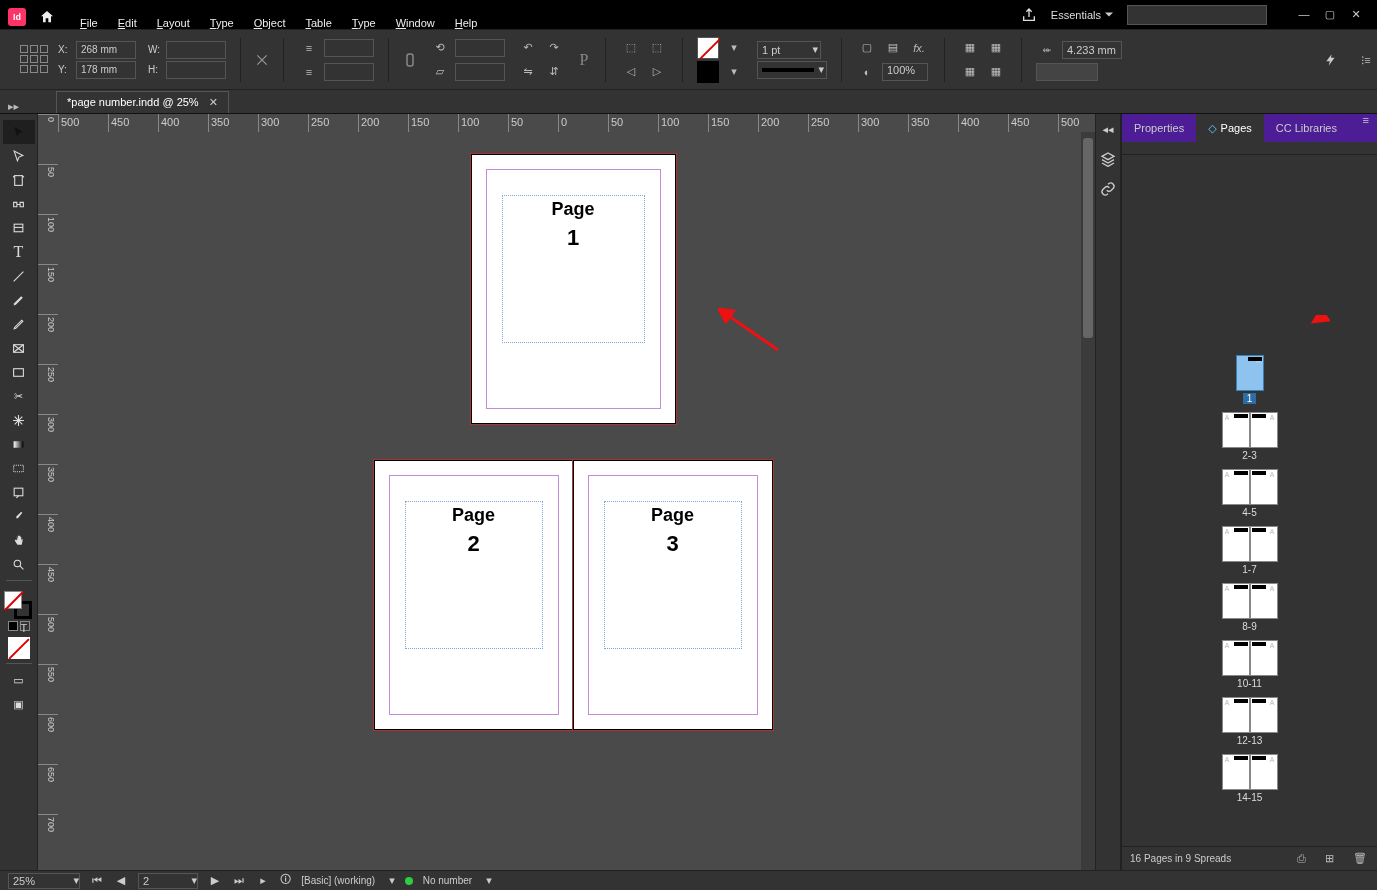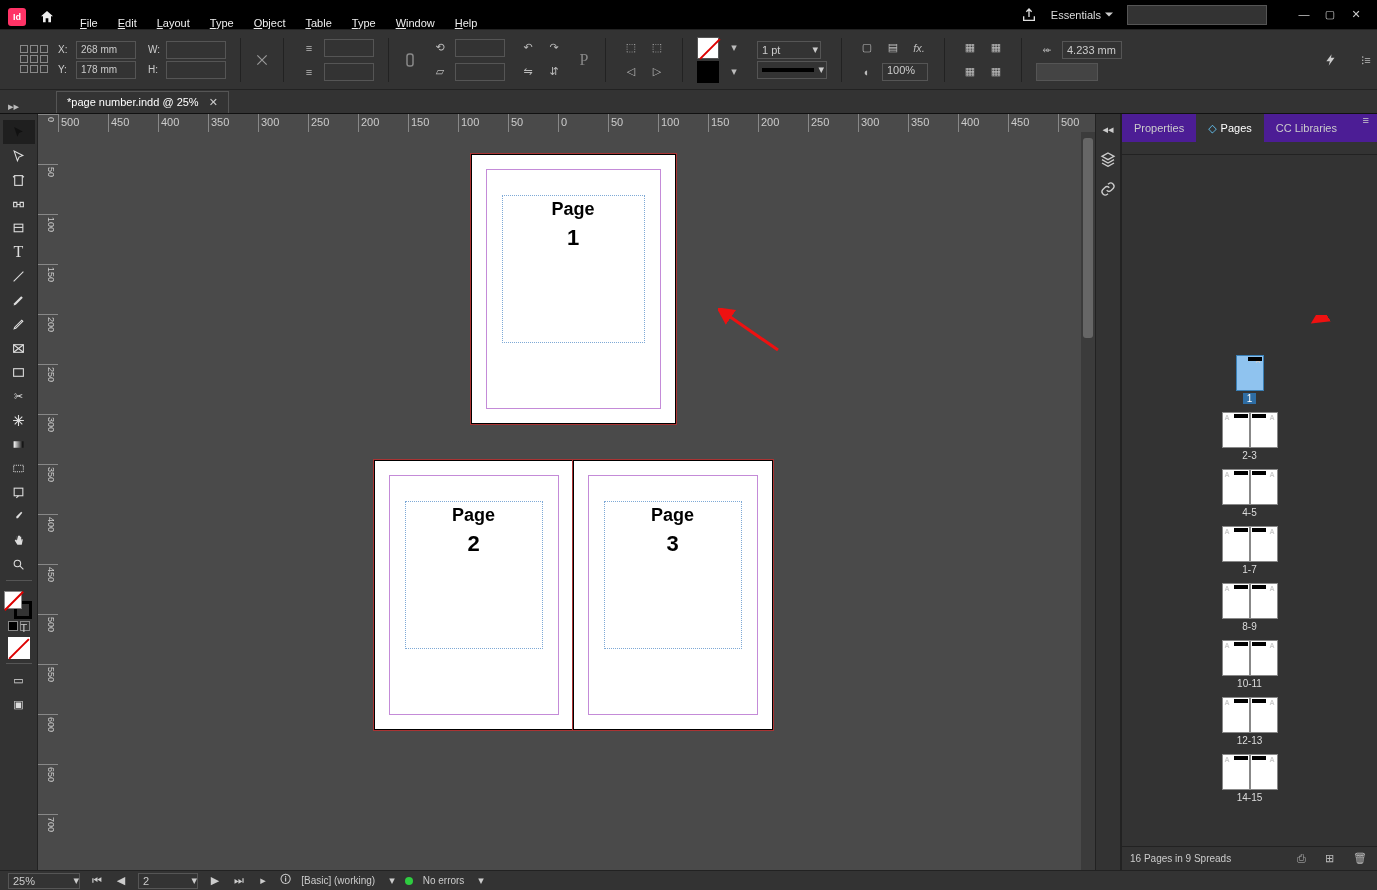--- a/index.html
+++ b/index.html
@@ -697,15 +697,15 @@
       <span>2</span>
       <span style="margin-left:auto;">▾</span>
     </div>
   <span class="navbtn">▶</span>
   <span class="navbtn">⏭</span>
   <span class="navbtn">▸</span>
   <span>🛈</span>
   <span class="styleinfo">[Basic] (working)</span>
   <span style="margin-left:4px;">▾</span>
   <span class="err-dot"></span>
-  <span class="styleinfo">No errors</span>
+  <span class="styleinfo">No number</span>
   <span style="margin-left:4px;">▾</span>
 </div>
 
 </body></html>

